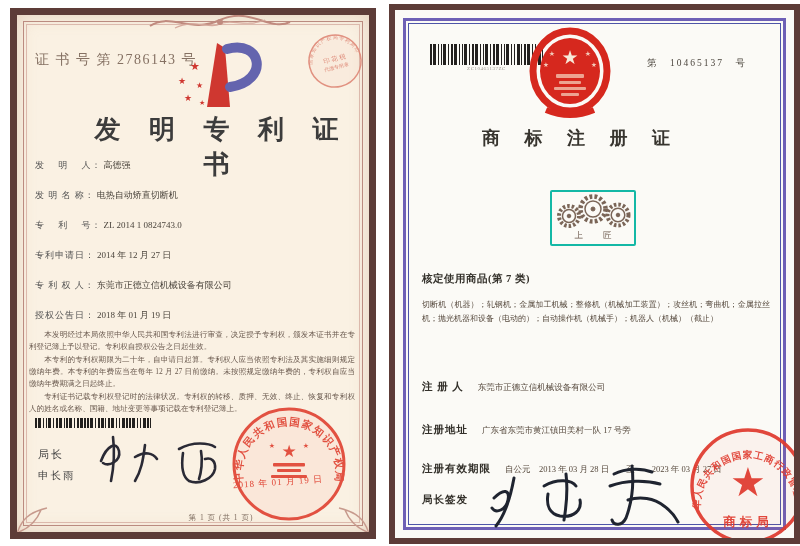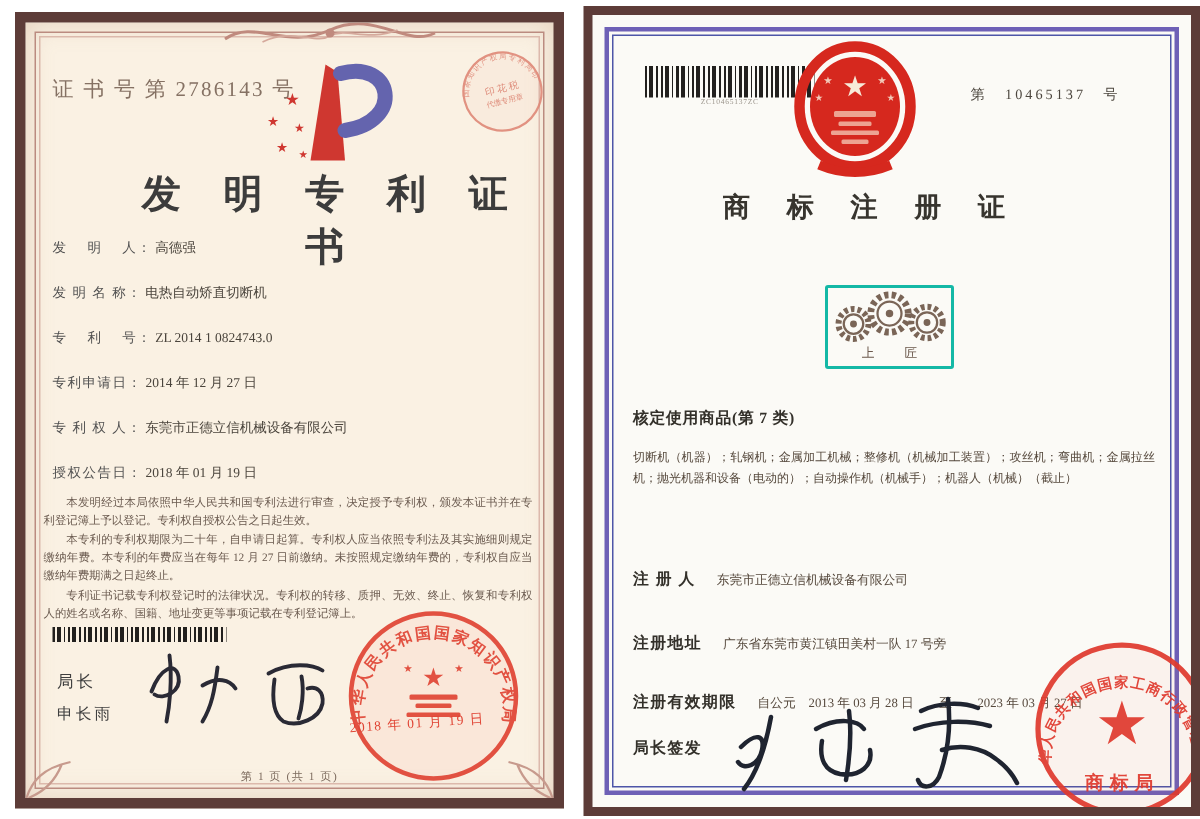--- a/index.html
+++ b/index.html
@@ -34,21 +34,21 @@
       #22201e 2.8px,#22201e 5.5px,transparent 5.5px,transparent 7.5px,
       #22201e 7.5px,#22201e 8.5px,transparent 8.5px,transparent 10.5px);}
   .l-barcode{position:absolute;left:18px;top:403px;width:116px;height:10px;}
   .l-director{position:absolute;left:21px;top:432px;font-size:11px;color:#3f3f3f;letter-spacing:2px;}
   .l-director-name{position:absolute;left:21px;top:454px;font-size:10.5px;color:#3f3f3f;letter-spacing:2px;font-family:Liberation Mono, monospace;}
   .l-sign{position:absolute;left:66px;top:412px;}
   .l-seal{position:absolute;left:213px;top:390px;opacity:.92;}
   .l-seal-date{position:absolute;left:216px;top:461px;font-size:9px;letter-spacing:1px;
     color:#e04434;transform:rotate(-4deg);white-space:nowrap;}
   .l-footer{position:absolute;left:0;top:498px;width:100%;text-align:center;
-    font-size:7.5px;color:#7c6a5d;letter-spacing:1px;}
+    font-size:7.5px;color:#7c6a5d;letter-spacing:1px;padding-left:28px;}
   .l-stamp{position:absolute;left:288px;top:16px;transform:rotate(-14deg);opacity:.85;}
   .flourish-top{position:absolute;left:128px;top:-5px;}
   .flourish-bl{position:absolute;left:-2px;bottom:-4px;}
   .flourish-br{position:absolute;right:-2px;bottom:-4px;transform:scaleX(-1);}
 
   
   #right-cert{
     left:389px;top:4px;width:411px;height:540px;
     border:6px solid #5d3c38;background:#fbfaf6;
   }

